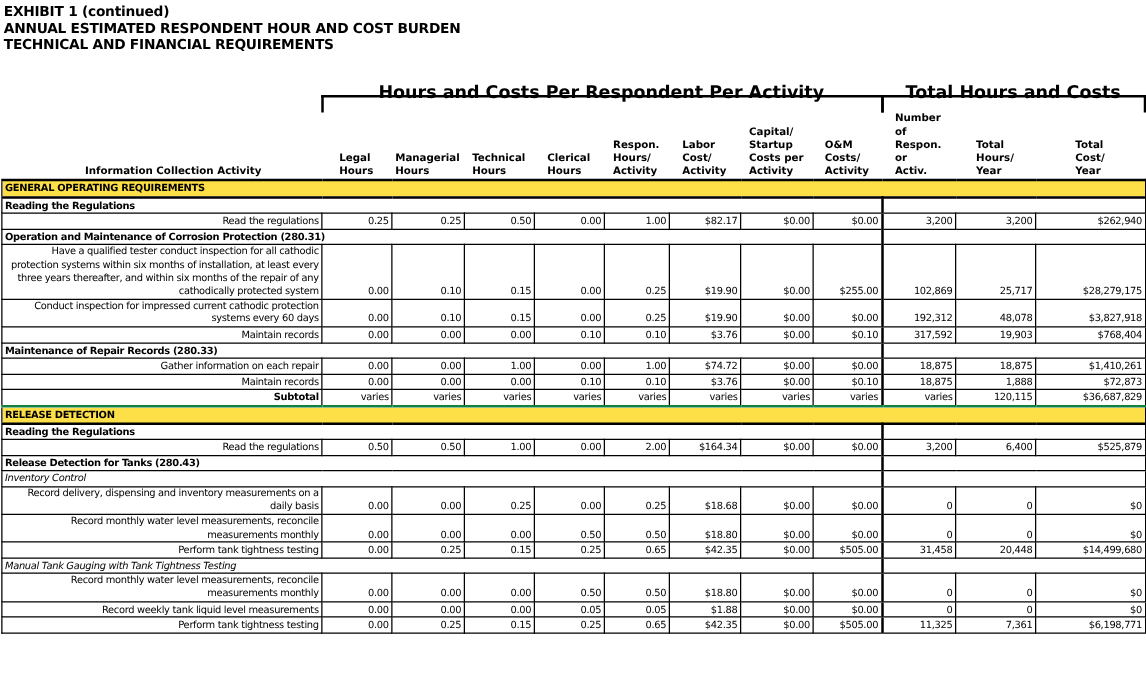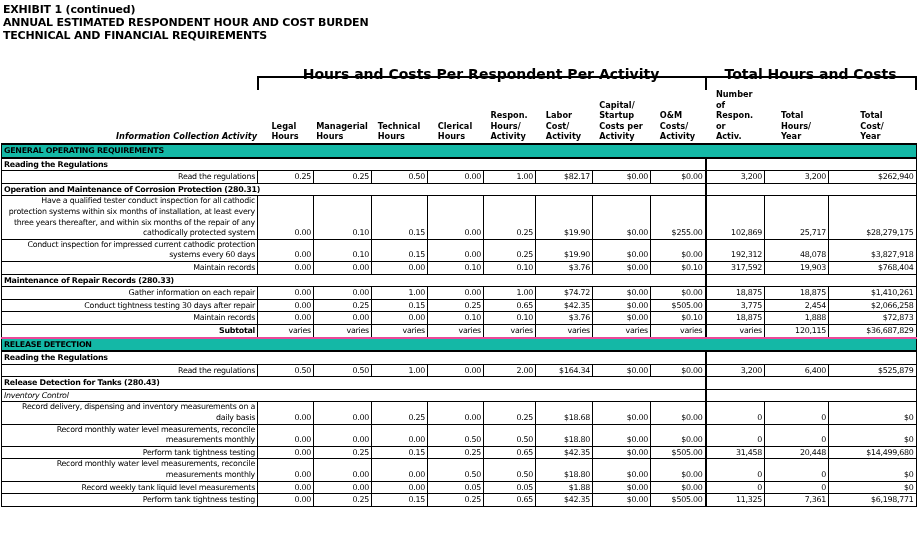--- a/index.html
+++ b/index.html
@@ -1,30 +1,30 @@
 <!DOCTYPE html>
 <html><head>
 <meta charset="utf-8">
 <style>
   html, body { margin:0; padding:0; background:#fff; }
   body { width:917px; height:545px; overflow:hidden; position:relative; font-family:"DejaVu Sans", sans-serif; color:#000; }
   .title { position:absolute; left:3px; font-size:11px; font-weight:bold; letter-spacing:-0.2px; white-space:nowrap; }
   .grp { position:absolute; top:66px; font-size:14px; font-weight:bold; text-align:center; white-space:nowrap; }
   .bracket { position:absolute; top:76px; height:14px; border-top:2px solid #000; border-left:2px solid #000; border-right:2px solid #000; box-sizing:border-box; }
   .hdr { position:absolute; top:80px; height:62px; display:flex; align-items:flex-end; justify-content:center; font-size:8.2px; font-weight:bold; line-height:10.6px; box-sizing:border-box; }
-  .hdr.left { justify-content:flex-end; text-align:left; padding-left:19px;font-style:italic; }
+  .hdr.left { justify-content:center; text-align:left; padding-left:19px; }
   table { position:absolute; left:1px; top:143px; border-collapse:collapse; table-layout:fixed; width:915px; font-size:7.9px; letter-spacing:-0.25px; }
   td { border:1px solid #000; padding:0 2px; height:11.6px; line-height:10.6px; vertical-align:bottom; text-align:right; white-space:nowrap; overflow:hidden; }
   td.lbl { text-align:right; white-space:normal; padding-left:2px; }
-  tr.sec td { background:#14b8a6; font-weight:bold; border-top:2px solid #000; border-bottom:2px solid #000; text-align:left; }
+  tr.sec td { background:#fde047; font-weight:bold; border-top:2px solid #000; border-bottom:2px solid #000; text-align:left; }
   tr.sub td { font-weight:bold; text-align:left; }
   tr.sub td.r { border-left:2px solid #000; }
   tr.ital td { font-style:italic; text-align:left;margin-top:33px; }
   tr.ital td.r { border-left:2px solid #000; }
-  tr.total td { font-weight:normal; border-bottom:2px solid #ec4899; }
+  tr.total td { font-weight:normal; border-bottom:2px solid #15803d; }
   tr.total td.lbl { font-weight:bold; }
   td.thick-l { border-left:2px solid #000; }
   table td:last-child { border-right:2px solid #000; }
 </style>
 </head>
 <body>
 
 <div>
   <div class="title" style="top:3px">EXHIBIT 1 (continued)</div>
   <div class="title" style="top:16px">ANNUAL ESTIMATED RESPONDENT HOUR AND COST BURDEN</div>
@@ -170,34 +170,20 @@
         <td>0.00</td>
         <td>1.00</td>
         <td>$74.72</td>
         <td>$0.00</td>
         <td>$0.00</td>
         <td class="thick-l">18,875</td>
         <td>18,875</td>
         <td>$1,410,261</td>
       </tr>
       <tr class="data">
-        <td class="lbl">Conduct tightness testing 30 days after repair</td>
-        <td>0.00</td>
-        <td>0.25</td>
-        <td>0.15</td>
-        <td>0.25</td>
-        <td>0.65</td>
-        <td>$42.35</td>
-        <td>$0.00</td>
-        <td>$505.00</td>
-        <td class="thick-l">3,775</td>
-        <td>2,454</td>
-        <td>$2,066,258</td>
-      </tr>
-      <tr class="data">
         <td class="lbl">Maintain records</td>
         <td>0.00</td>
         <td>0.00</td>
         <td>0.00</td>
         <td>0.10</td>
         <td>0.10</td>
         <td>$3.76</td>
         <td>$0.00</td>
         <td>$0.10</td>
         <td class="thick-l">18,875</td>
@@ -282,20 +268,24 @@
         <td>0.15</td>
         <td>0.25</td>
         <td>0.65</td>
         <td>$42.35</td>
         <td>$0.00</td>
         <td>$505.00</td>
         <td class="thick-l">31,458</td>
         <td>20,448</td>
         <td>$14,499,680</td>
       </tr>
+      <tr class="ital">
+        <td colspan="9">Manual Tank Gauging with Tank Tightness Testing</td>
+        <td colspan="3" class="r"></td>
+      </tr>
       <tr class="data">
         <td class="lbl">Record monthly water level measurements, reconcile measurements monthly</td>
         <td>0.00</td>
         <td>0.00</td>
         <td>0.00</td>
         <td>0.50</td>
         <td>0.50</td>
         <td>$18.80</td>
         <td>$0.00</td>
         <td>$0.00</td>

